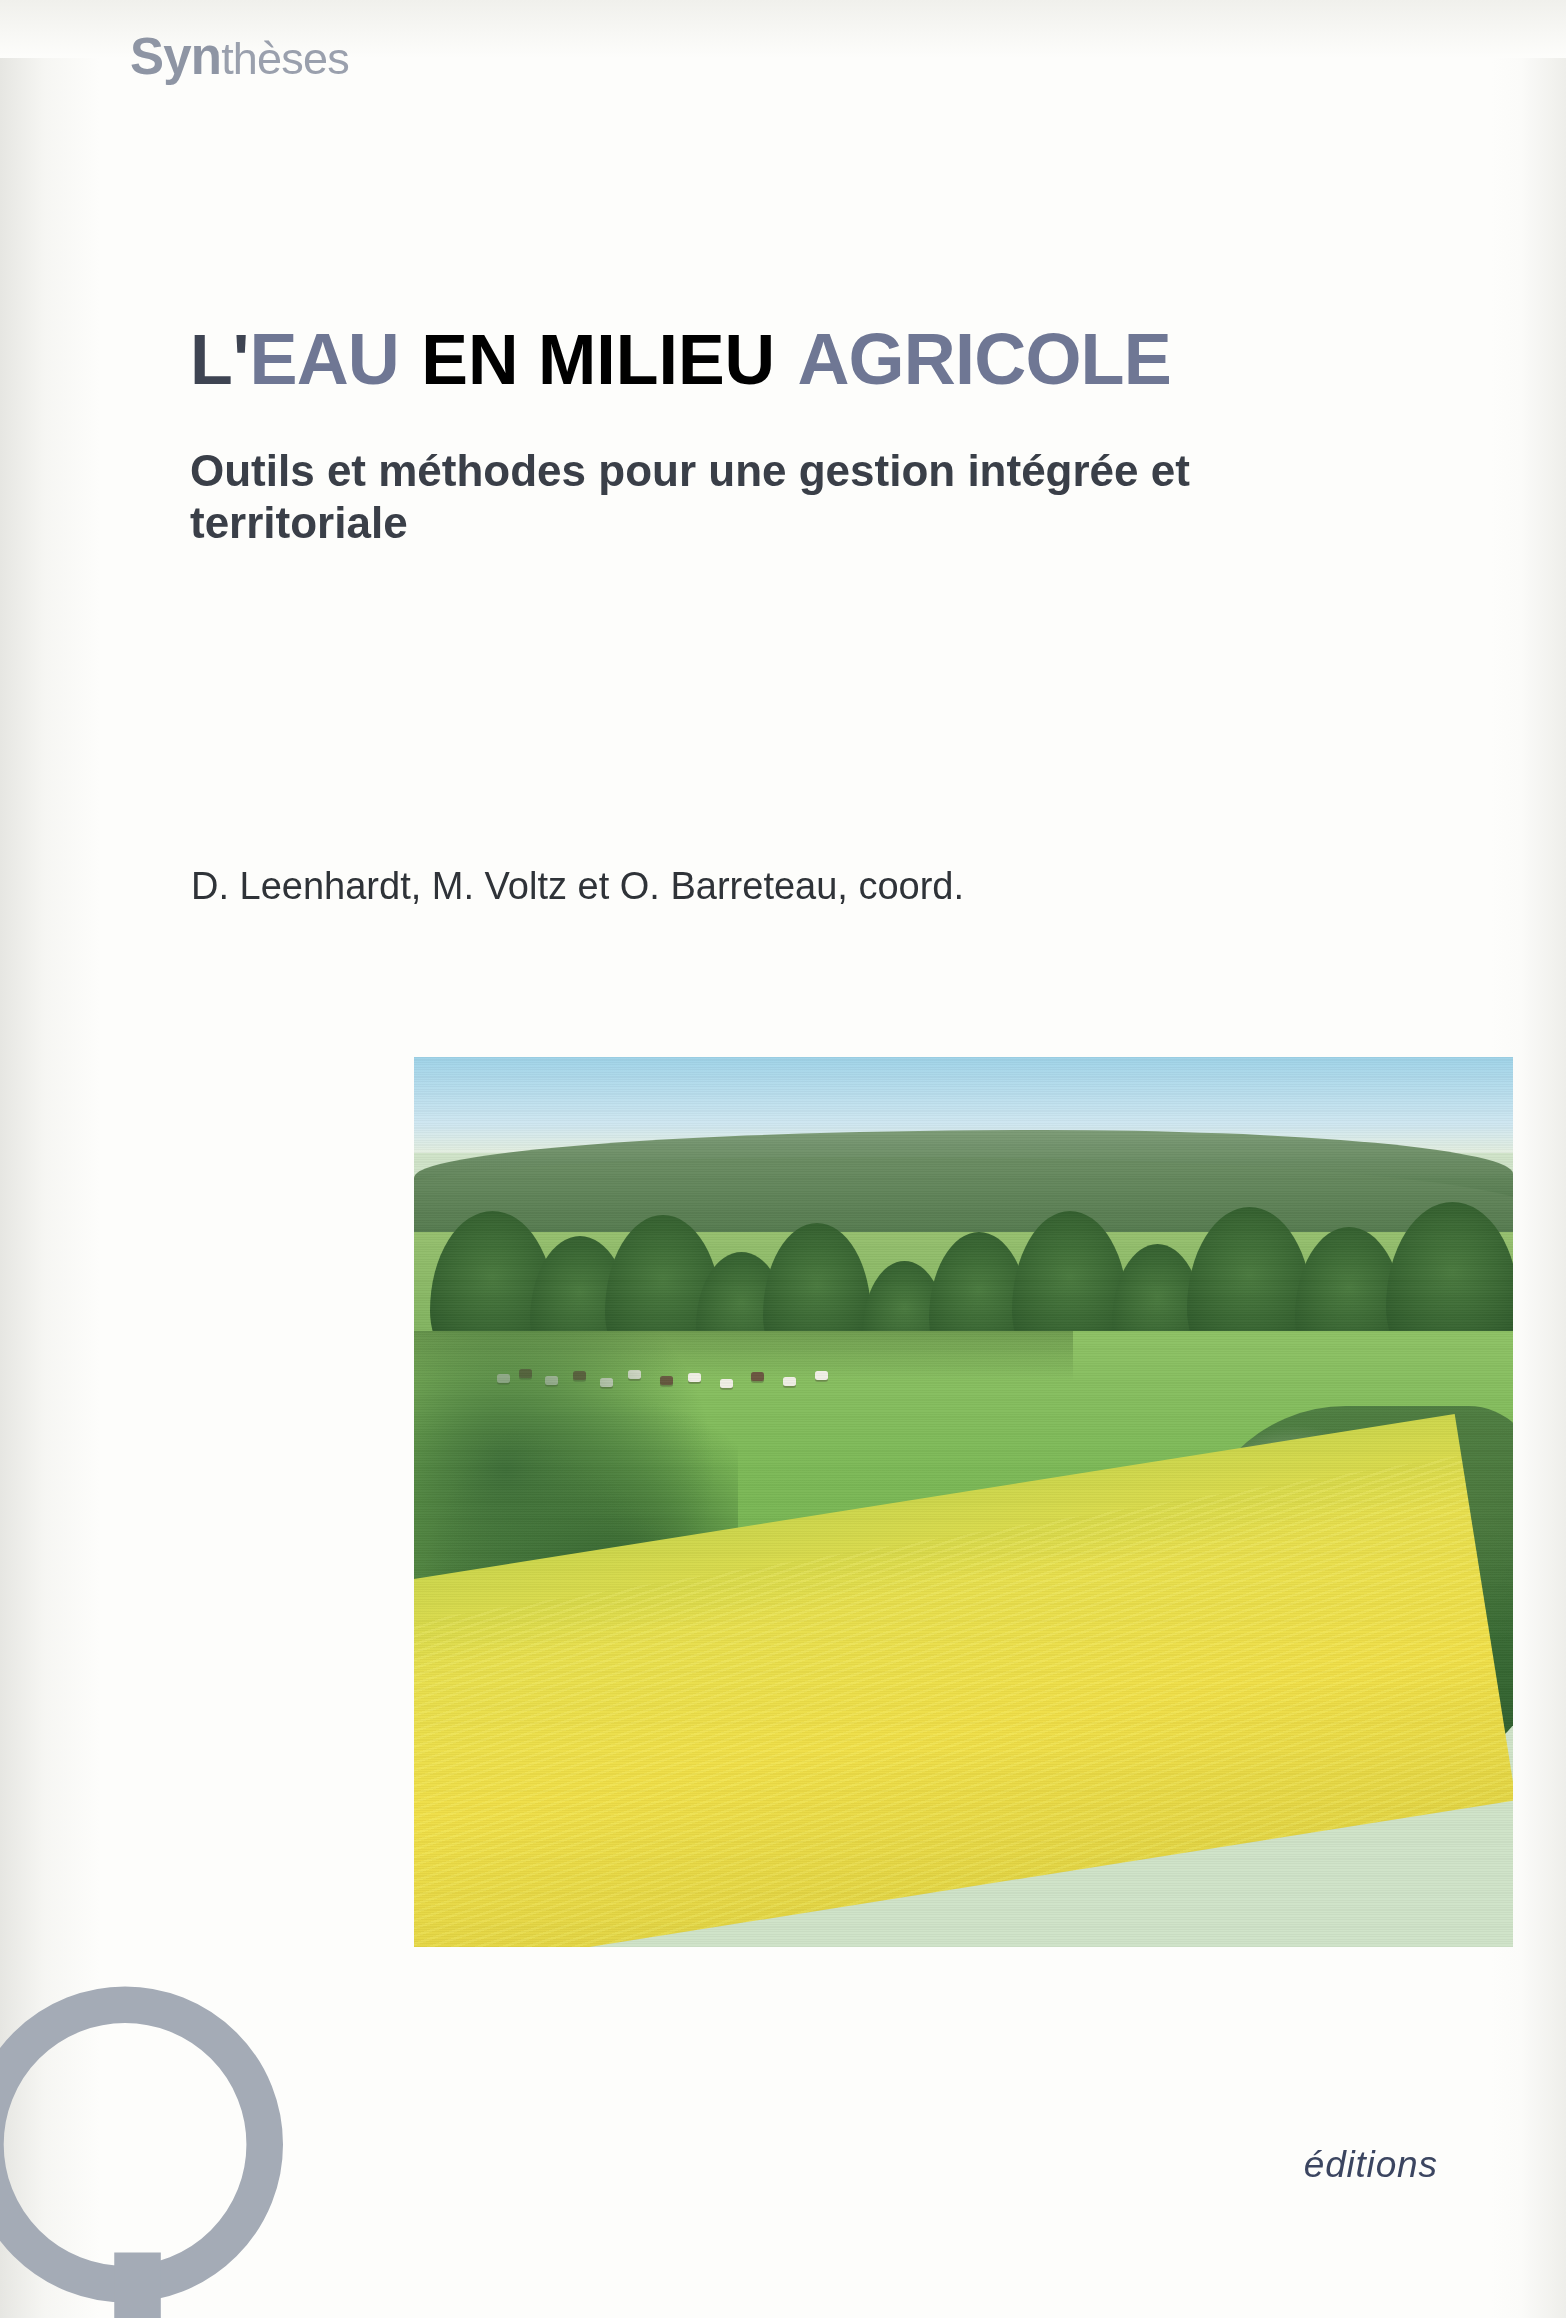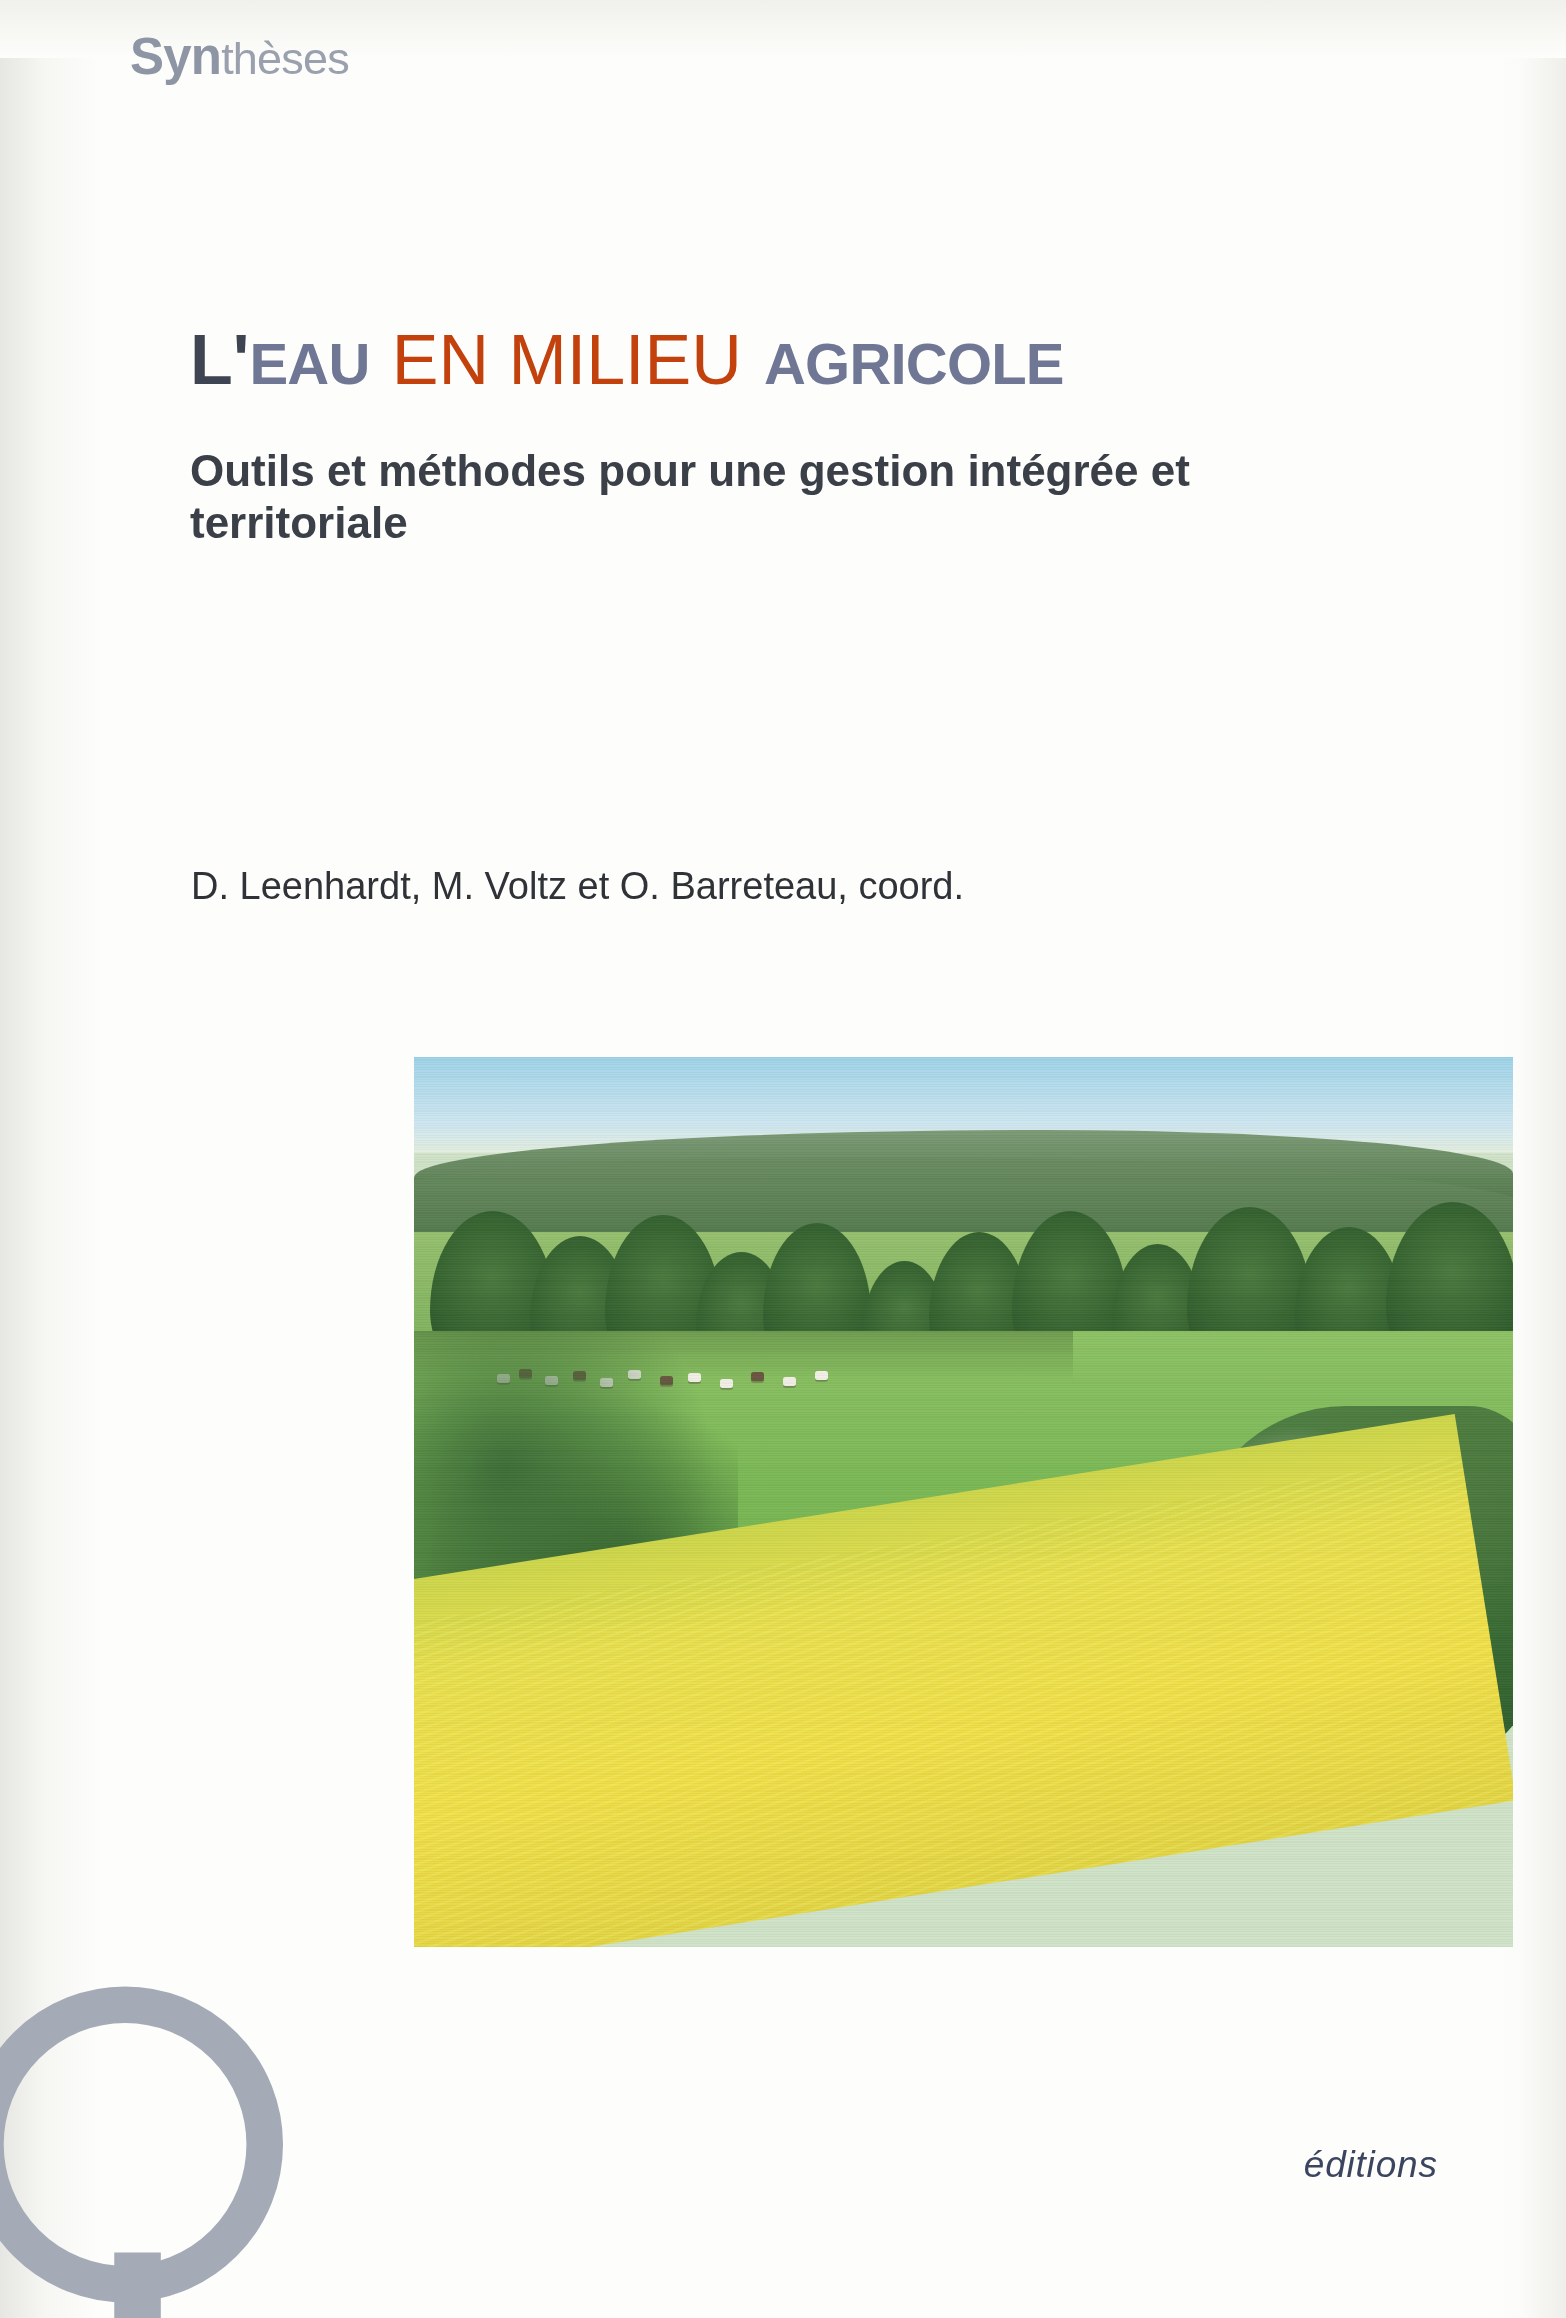--- a/index.html
+++ b/index.html
@@ -86,26 +86,26 @@
   }
   .main-title {
     font-size: 80px;
     line-height: 1.02;
     color: #3e4452;
     white-space: nowrap;
   }
   .main-title .t-strong {
     font-weight: bold;
     color: #6f7794;
-    font-size: 58px;
+    font-size: 72px;
     letter-spacing: -0.8px;
   }
   .main-title .t-mid {
-    font-weight: normal;
-    color: #c2410c;
+    font-weight: bold;
+    color: #000000;
     font-size: 70px;
     letter-spacing: 0px;
     text-align: right;
   }
   .main-title .t-lead {
     font-weight: bold;
     color: #3e4452;
     font-size: 70px;
   }
 

